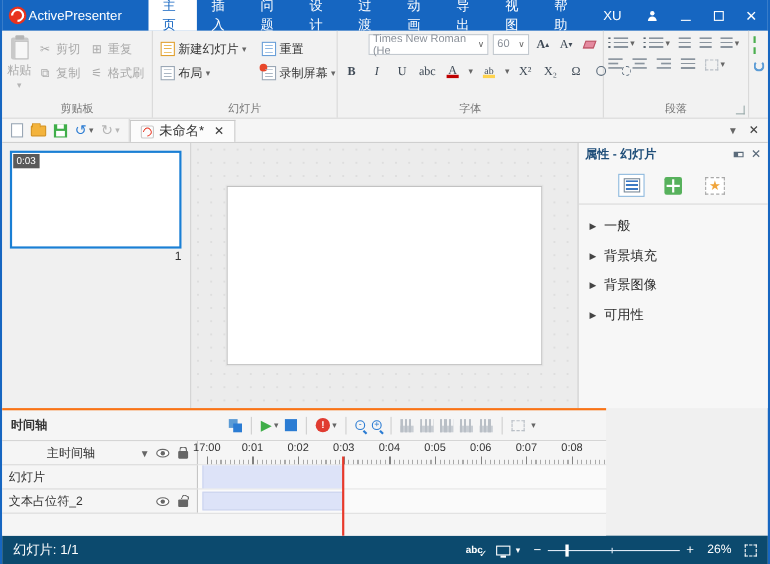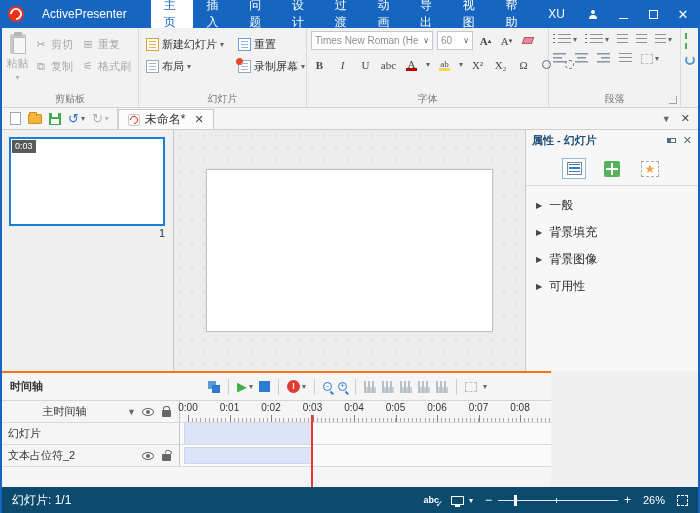--- a/index.html
+++ b/index.html
@@ -2,21 +2,21 @@
 <html><head>
 <meta charset="utf-8">
 <style>
   * { margin:0; padding:0; box-sizing:border-box; }
   html,body { width:700px; height:513px; overflow:hidden; }
   body { font-family:"Liberation Sans","DejaVu Sans",sans-serif; font-size:12px; color:#333; background:#f0f0f0; }
   .window { width:700px; height:513px; display:flex; flex-direction:column; border-left:2px solid #1666c1; border-right:2px solid #1666c1; }
 
   
   .titlebar { height:28px; background:#1666c1; display:flex; align-items:stretch; color:#fff; flex-shrink:0; }
-  .logo-wrap { display:flex; align-items:center; gap:18px; padding:0 10px 0 6px;justify-content:space-between; }
+  .logo-wrap { display:flex; align-items:center; gap:2px; padding:0 10px 0 6px;justify-content:space-between; }
   .ap-logo { width:16px; height:16px; border-radius:50%; background:#e8321e; display:flex; align-items:center; justify-content:center; }
   .ap-logo::after { content:""; width:8px; height:8px; border:2px solid #fff; border-radius:50%; border-bottom-color:transparent; transform:rotate(45deg); }
   .app-name { font-size:12px; }
   .menu-tabs { display:flex; align-items:stretch; margin-left:14px; }
   .menu-tab { display:flex; align-items:center; padding:0 13px; font-size:12px; cursor:default; }
   .menu-tab.active { background:#fff; color:#1666c1; }
   .win-controls { margin-left:auto; display:flex; align-items:stretch; }
   .win-btn { width:30px; display:flex; align-items:center; justify-content:center; font-size:12px; }
   .user-glyph { width:8px; height:9px; position:relative; }
   .user-glyph::before { content:""; position:absolute; top:0; left:2px; width:4px; height:4px; border-radius:50%; background:#fff; }
@@ -41,21 +41,21 @@
   .clipboard-ic::after { content:""; position:absolute; top:3px; left:3px; width:11px; height:15px; background:#f7f7f7; border:1px solid #bbb; }
   .mini { width:14px; height:14px; display:inline-flex; align-items:center; justify-content:center; font-size:11px; flex-shrink:0; }
   .doc-ic { width:13px; height:13px; border:1px solid #e0a030; background:#fff; position:relative; }
   .doc-ic::after { content:""; position:absolute; left:2px; top:2px; right:2px; height:7px; background:repeating-linear-gradient(#e8b34c 0 1px, transparent 1px 3px); }
   .doc-ic.blue { border-color:#6a9fd8; }
   .doc-ic.blue::after { background:repeating-linear-gradient(#8cb6e2 0 1px, transparent 1px 3px); }
   .doc-ic.gray { border-color:#9aa7b5; }
   .doc-ic.gray::after { background:repeating-linear-gradient(#aab6c3 0 1px, transparent 1px 3px); }
   .rec-dot { position:absolute; top:-3px; left:-3px; width:7px; height:7px; border-radius:50%; background:#e8472b; }
   .combo { display:flex; align-items:center; justify-content:space-between; background:#fff; border:1px solid #c3c9cf; color:#8a9099; font-size:10px; height:19px; padding:0 3px; }
-  .fontbox { width:122px; }
+  .fontbox { width:122px;margin-left:24px; }
   .sizebox { width:36px; }
   .fbtn { min-width:17px; height:17px; display:inline-flex; align-items:center; justify-content:center; font-size:11px; color:#3f4a56; font-family:"Liberation Serif","DejaVu Serif",serif; }
   .colorbar { display:inline-block; width:11px; height:3px; background:#c00000; margin-top:-2px; }
   .hl-bar { display:inline-block; width:11px; height:3px; background:#ffd34d; margin-top:-2px; }
   .stack { display:inline-flex; flex-direction:column; align-items:center; line-height:1; }
   .ic-lines { width:13px; height:11px; background:repeating-linear-gradient(#8a949e 0 1.5px, transparent 1.5px 4px); }
   .ic-lines.bullets { position:relative; margin-left:5px; }
   .ic-lines.bullets::before { content:""; position:absolute; left:-5px; top:0; width:2px; height:11px; background:repeating-linear-gradient(#5b6772 0 1.5px, transparent 1.5px 4px); }
   .ic-align { width:13px; height:11px; }
   .al-l { background:linear-gradient(#8a949e 0 0) 0 0/13px 1.5px no-repeat, linear-gradient(#8a949e 0 0) 0 4px/9px 1.5px no-repeat, linear-gradient(#8a949e 0 0) 0 8px/13px 1.5px no-repeat; }
@@ -468,21 +468,21 @@
         <div class="tl-label-col">
           <span class="tl-label">主时间轴</span>
           <span class="caret" style="font-size:9px">▼</span>
           <span class="row-icons">
             <span class="eye"></span>
             <span class="lock"></span>
           </span>
         </div>
         <div class="tl-track">
           <div class="ruler">
-            <span class="ruler-label" style="left:8px">0:00</span>
+            <span class="ruler-label" style="left:8px">17:00</span>
             <span class="ruler-label" style="left:49.5px">0:01</span>
             <span class="ruler-label" style="left:91px">0:02</span>
             <span class="ruler-label" style="left:132.5px">0:03</span>
             <span class="ruler-label" style="left:174px">0:04</span>
             <span class="ruler-label" style="left:215.5px">0:05</span>
             <span class="ruler-label" style="left:257px">0:06</span>
             <span class="ruler-label" style="left:298.5px">0:07</span>
             <span class="ruler-label" style="left:340px">0:08</span>
             <div class="ticks-minor"></div>
             <div class="ticks-major"></div>

